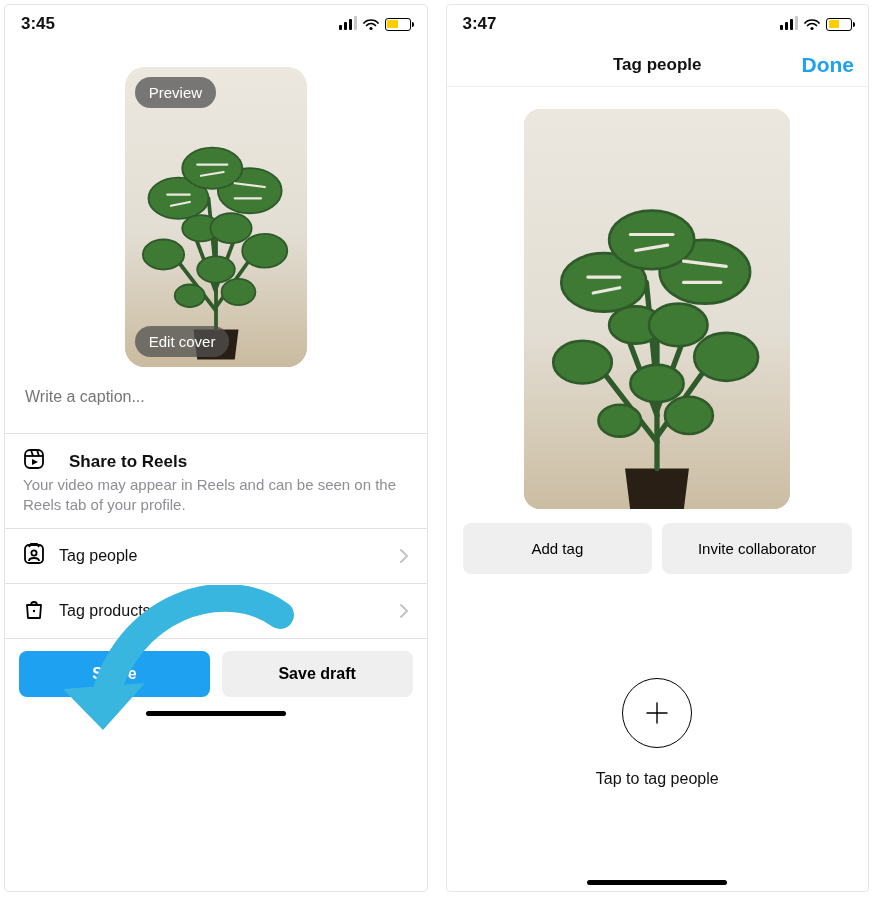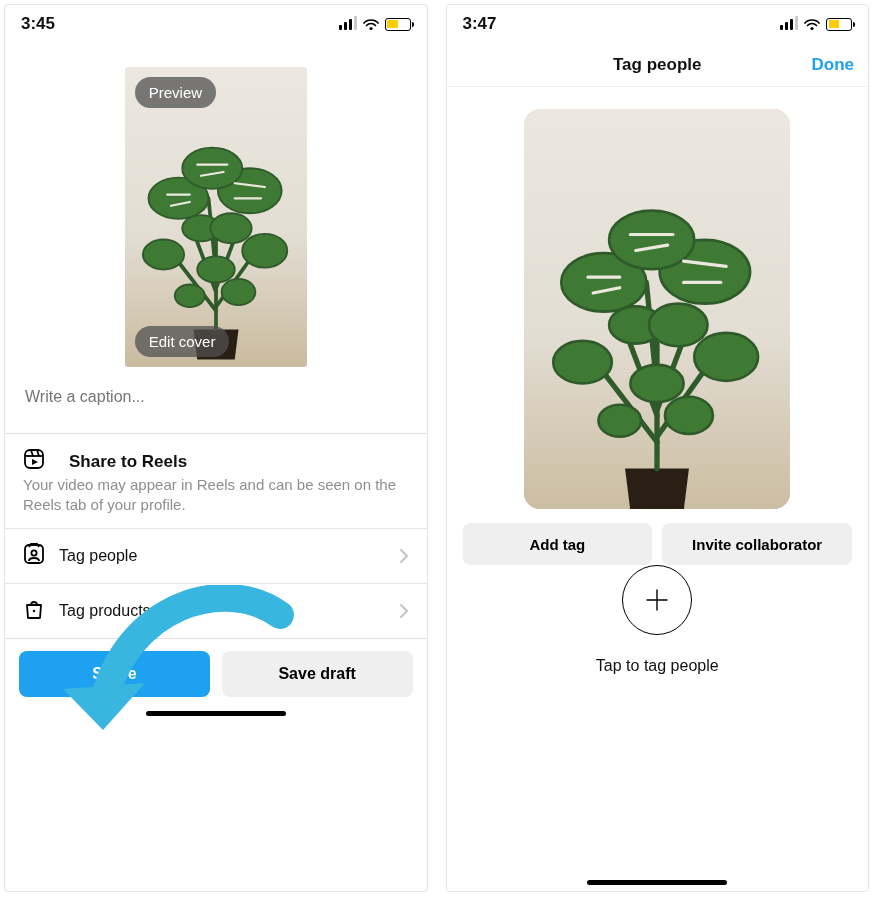--- a/index.html
+++ b/index.html
@@ -56,30 +56,30 @@
   .battery .fill{height:100%;width:50%;background:#ffcc00;border-radius:1px;}
 
   
   .nav-bar{
     height:44px;display:flex;align-items:center;position:relative;
     border-bottom:1px solid #f0f0f2;
     padding:0 14px;
   }
   .nav-title{position:absolute;left:0;right:0;text-align:center;font-weight:700;font-size:17px;}
   .nav-back svg{display:block;}
-  .nav-done{margin-left:auto;color:var(--accent);font-weight:600;font-size:17px;}
+  .nav-done{margin-left:auto;color:var(--accent);font-weight:600;font-size:21px;}
 
   
   .left-body{position:relative;flex:1;display:flex;flex-direction:column;}
 
   .thumb-wrap{
     align-self:center;
     margin:24px 0 14px;
     width:182px;height:300px;
-    border-radius:4px;overflow:hidden;position:relative;
+    border-radius:20px;overflow:hidden;position:relative;
     background:linear-gradient(180deg,#e9e5dc 0%,#e4e0d7 42%,#c6b79e 100%);
   }
   .badge{
     position:absolute;
     background:var(--badge);color:#fff;
     font-size:15px;font-weight:500;
     padding:7px 14px;border-radius:18px;
   }
   .badge-top{top:10px;left:10px;}
   .badge-bot{bottom:10px;left:10px;}
@@ -131,26 +131,26 @@
   .big-thumb{
     align-self:center;
     margin:22px 0 14px;
     width:266px;height:400px;border-radius:16px;overflow:hidden;
     background:linear-gradient(180deg,#e9e5dc 0%,#e3dfd5 40%,#c7b89d 100%);
     position:relative;
   }
 
   .pill-row{display:flex;gap:10px;padding:0 16px;}
   .pill{
-    flex:1;height:42px;border-radius:8px;background:var(--btn-grey);
+    flex:1;height:51px;border-radius:8px;background:var(--btn-grey);
     display:flex;align-items:center;justify-content:center;
-    font-size:15px;font-weight:700;color:#000;border:none;
-  }
-
-  .tap-zone{flex:1;display:flex;flex-direction:column;align-items:center;gap:22px;}
+    font-size:15px;font-weight:400;color:#000;border:none;
+  }
+
+  .tap-zone{flex:1;display:flex;flex-direction:column;align-items:center;justify-content:center;gap:22px;margin-top:22px;}
   .plus-circle{width:70px;height:70px;border-radius:50%;border:1.5px solid #000;display:flex;align-items:center;justify-content:center;}
   .plus-circle svg{display:block;}
   .tap-label{font-size:16px;}
 
   
   .annotation-arrow{
     position:absolute;left:40px;top:542px;width:250px;height:170px;
     pointer-events:none;z-index:20;
   }
 

